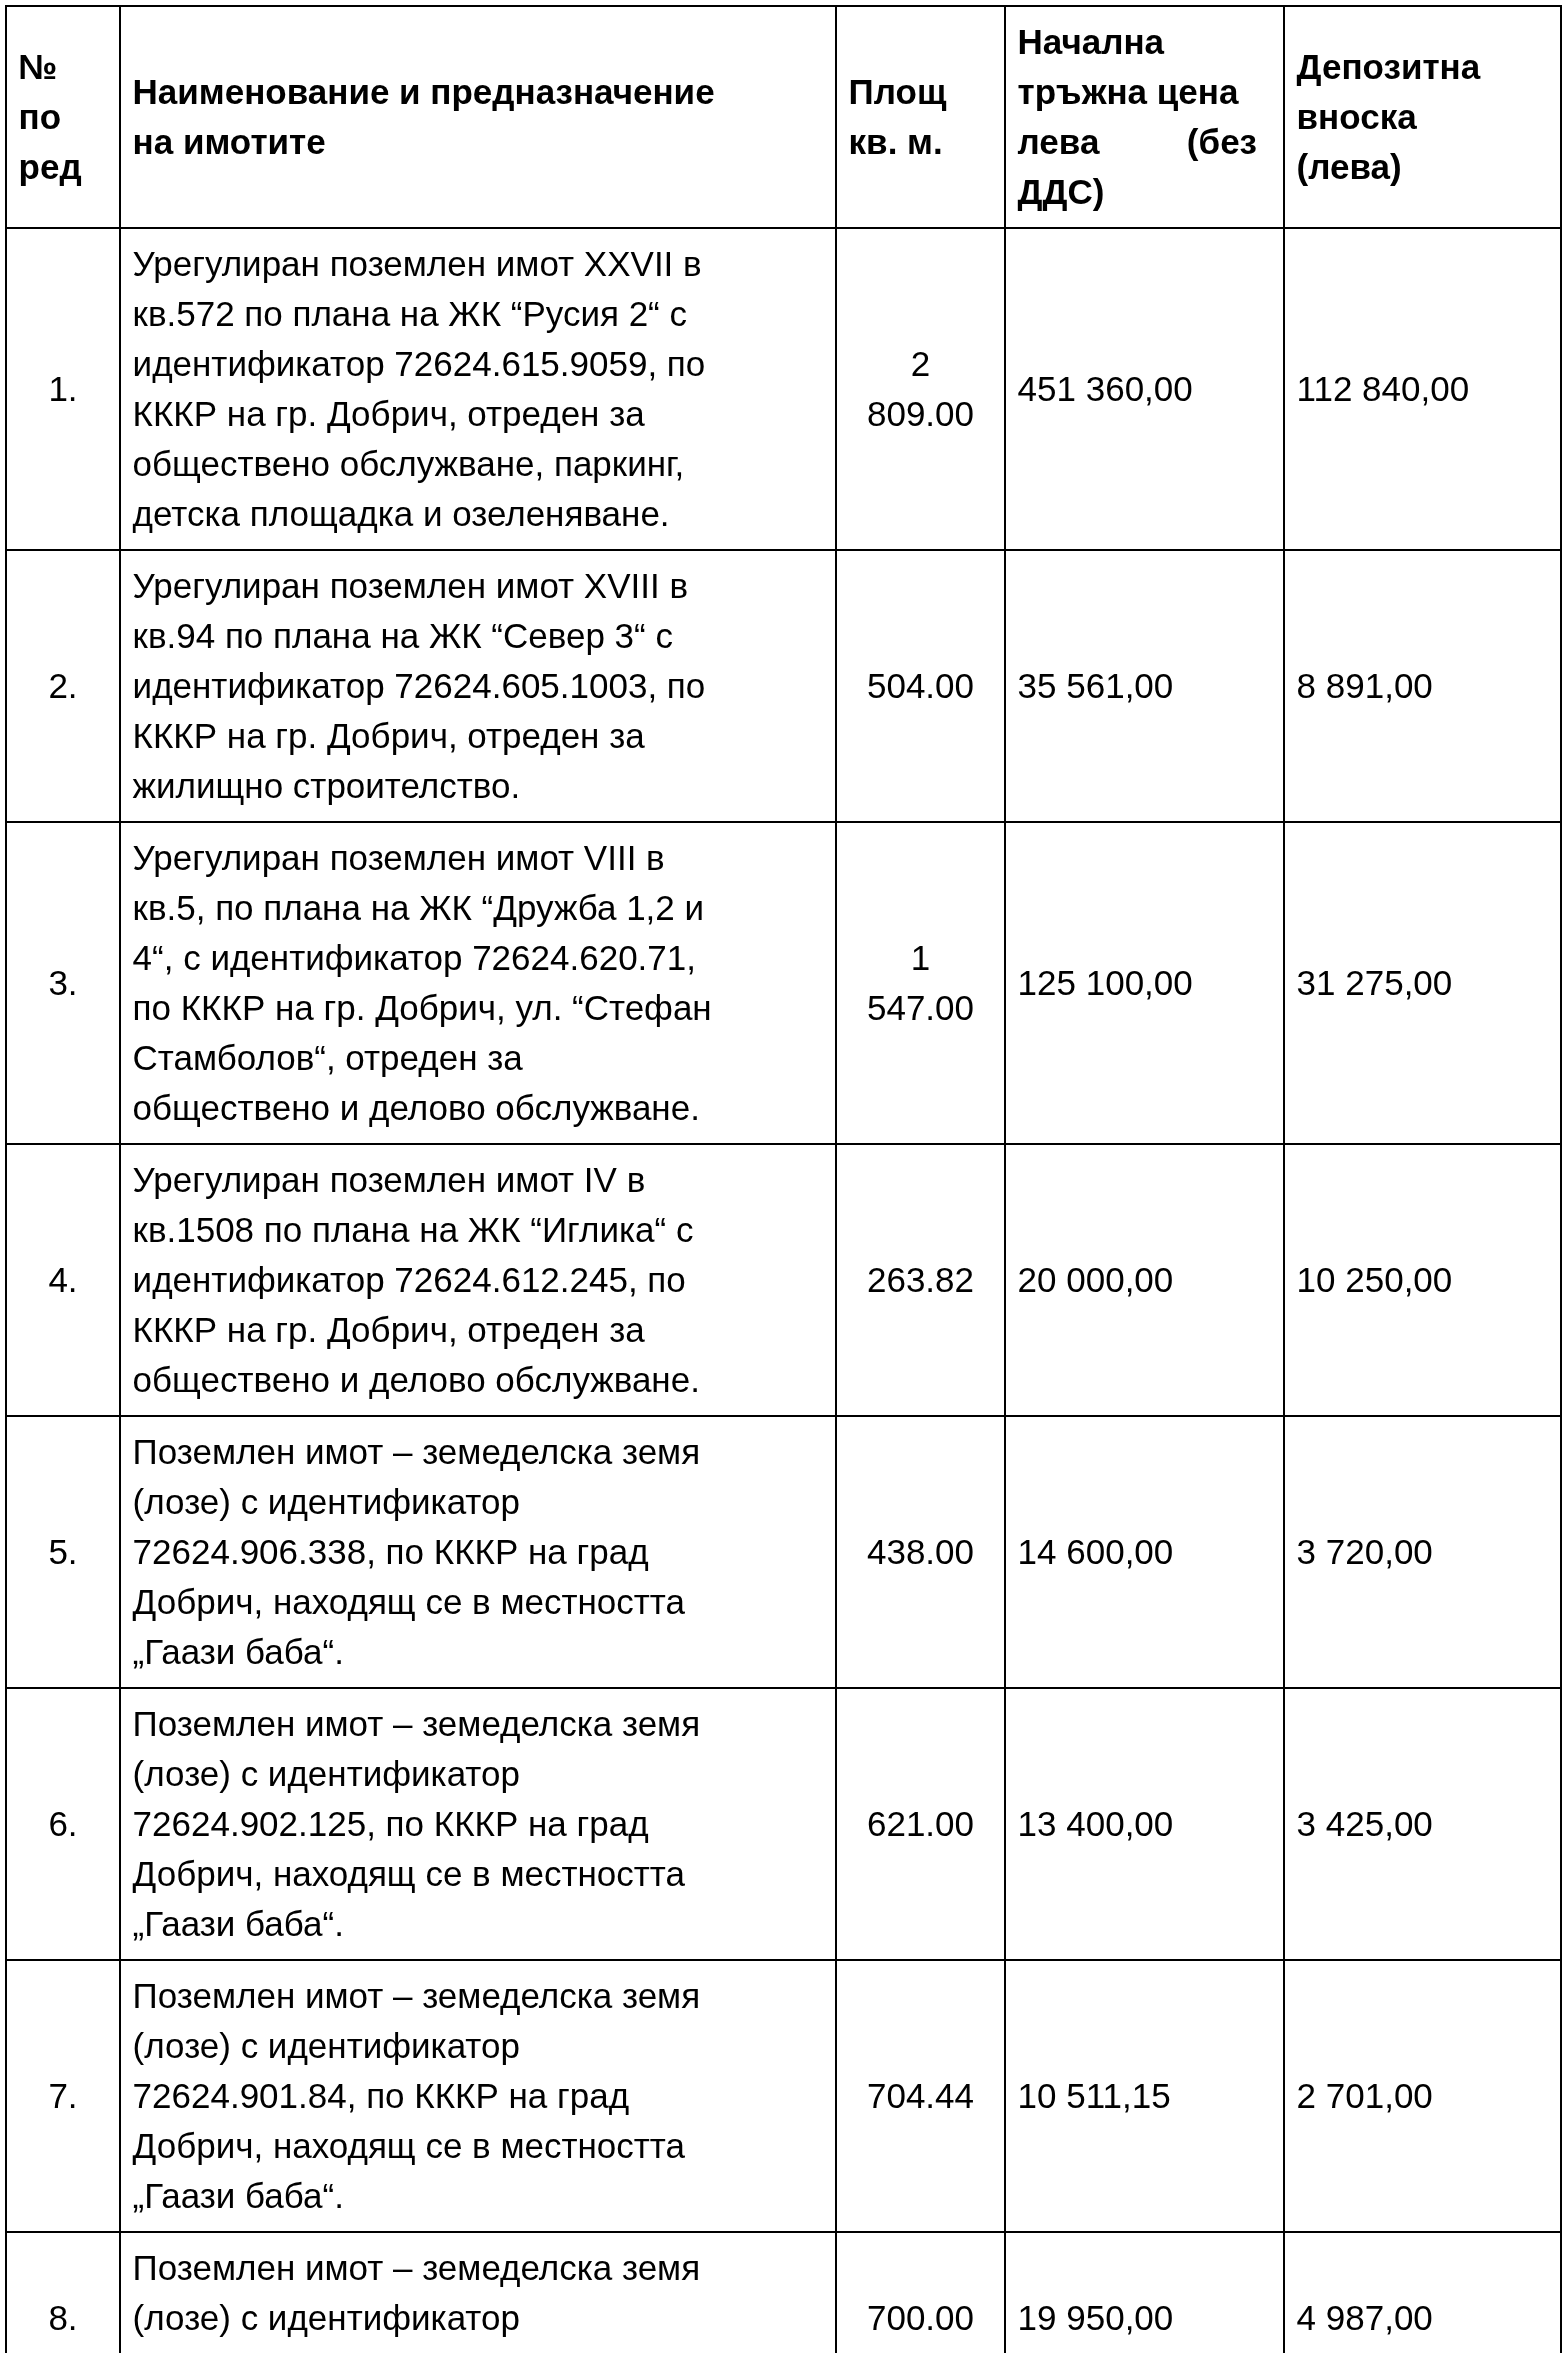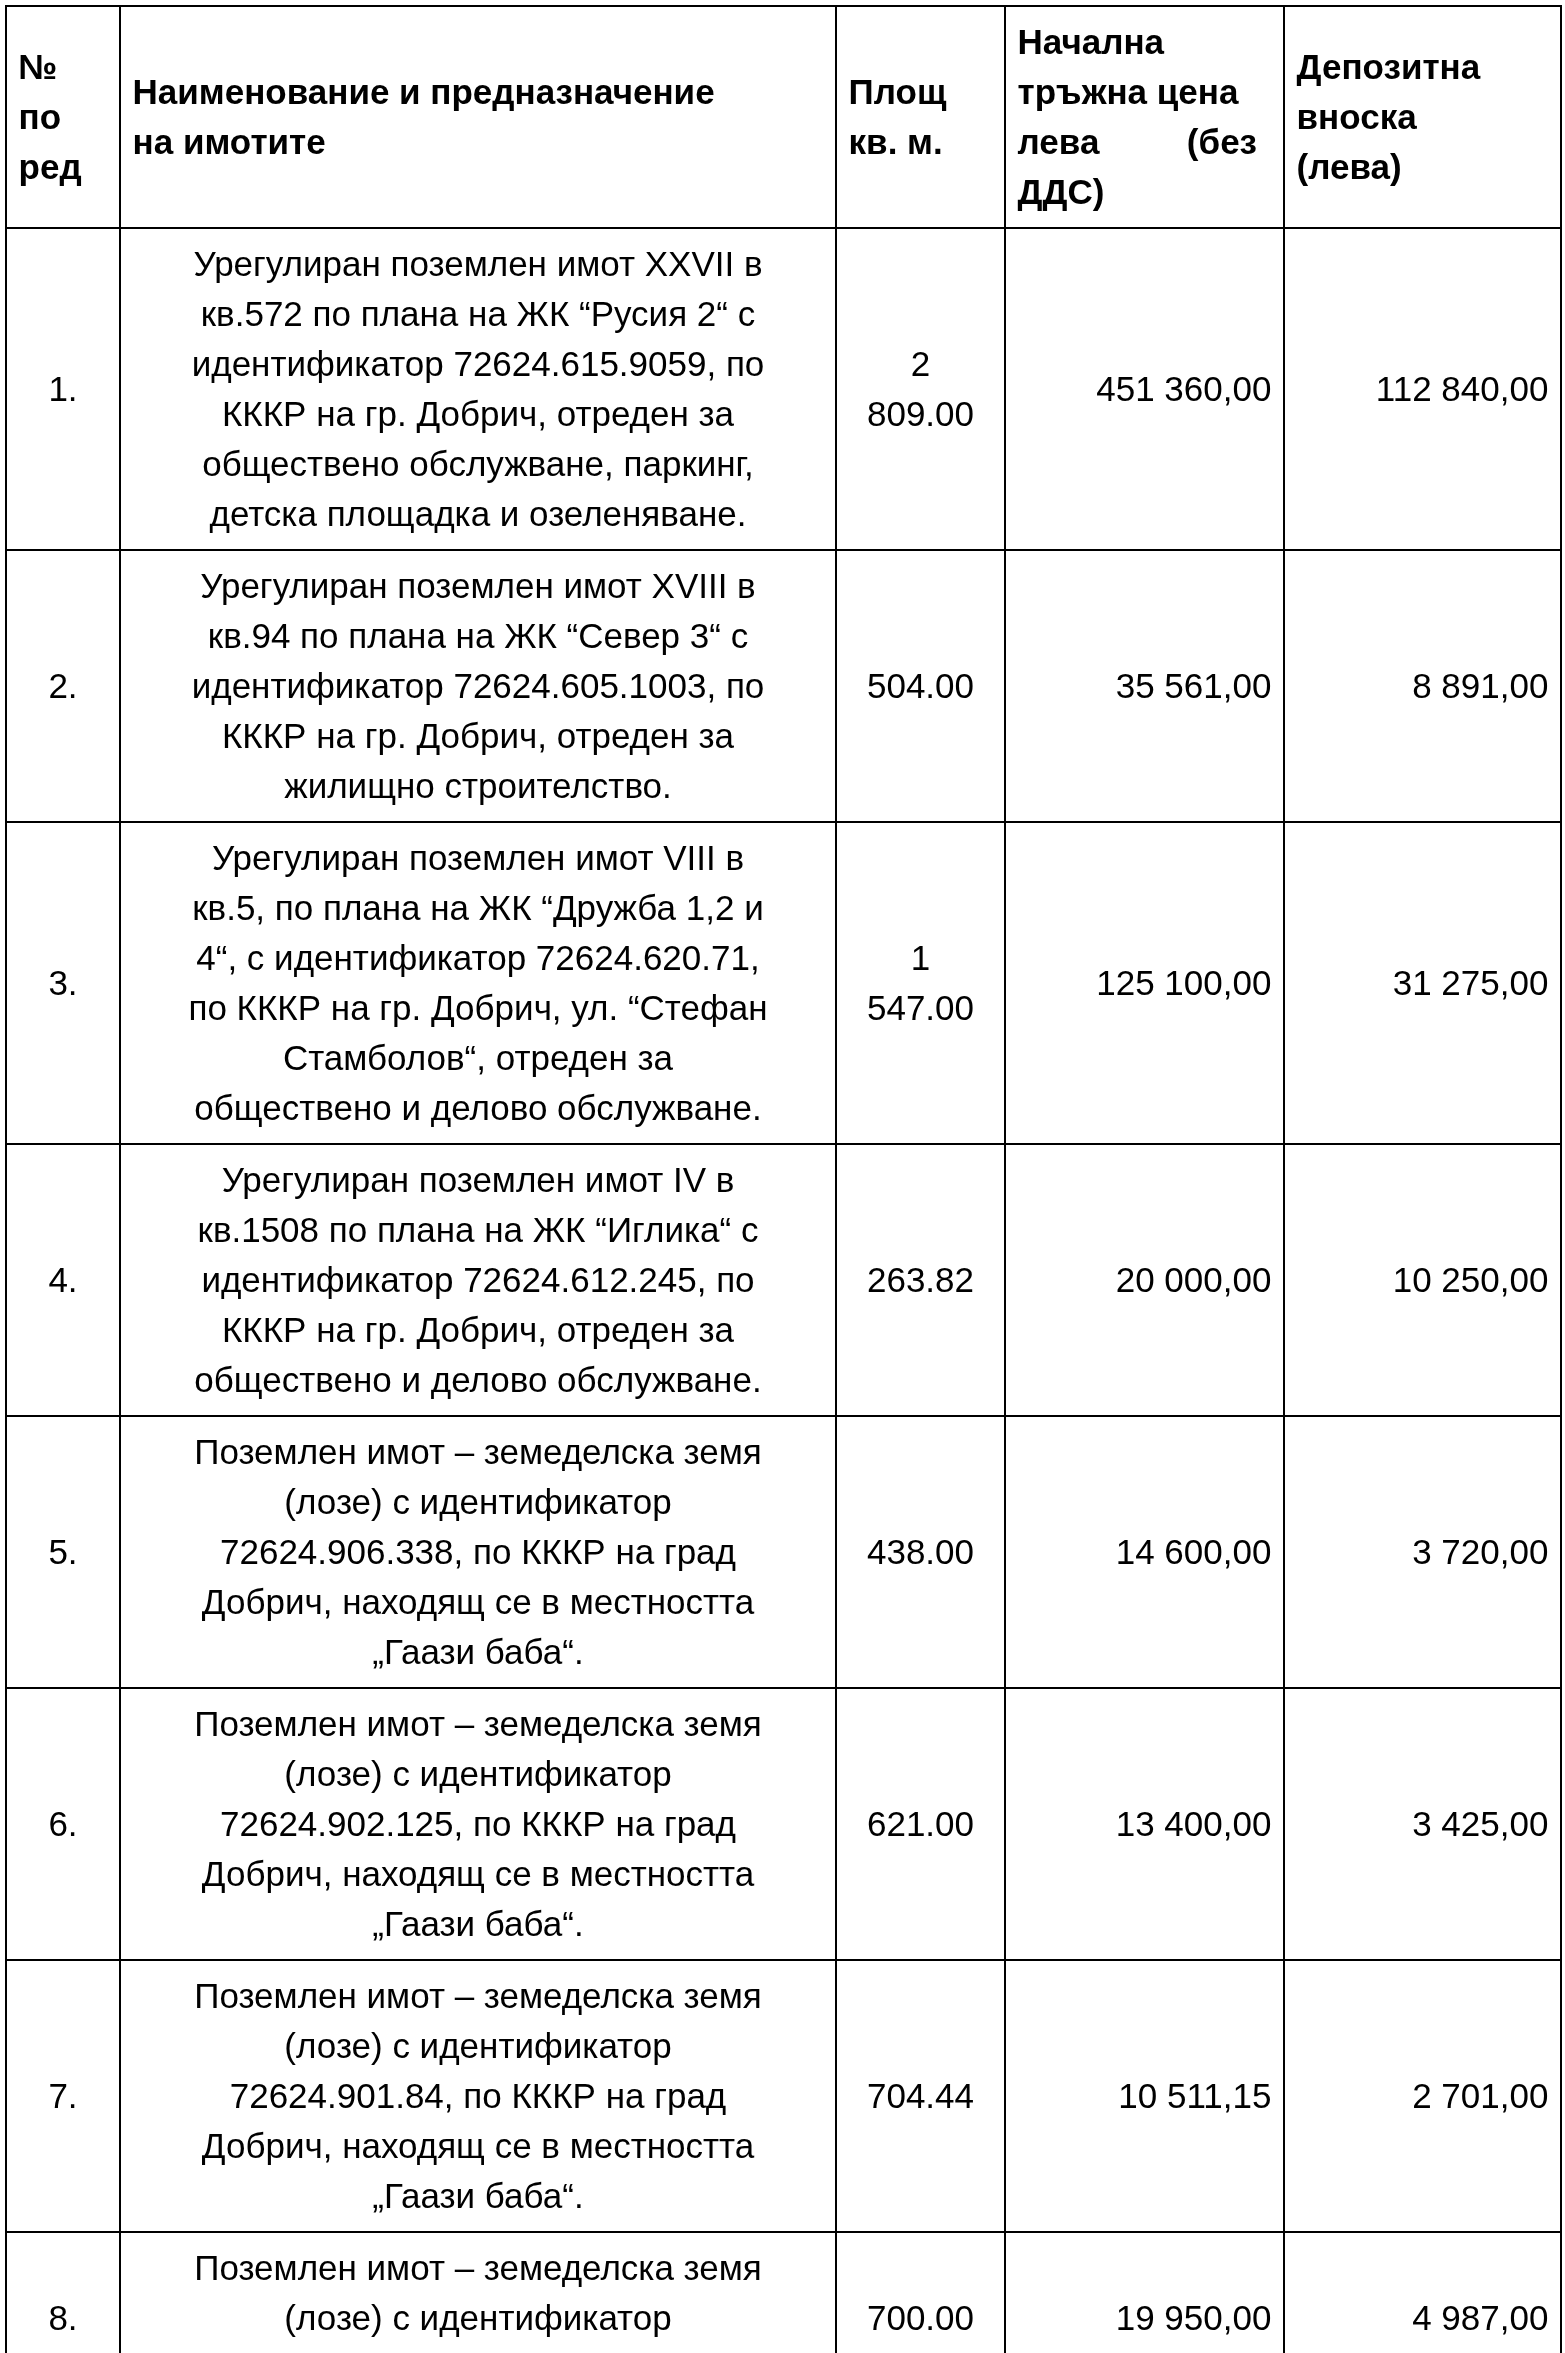--- a/index.html
+++ b/index.html
@@ -34,32 +34,32 @@
     text-align: left;
     vertical-align: middle;
     white-space: pre-wrap;
   }
   th.h-num { text-align: left; }
   td.c-num {
     text-align: center;
     vertical-align: middle;
   }
   td.c-desc {
-    text-align: center;
+    text-align: left;
     vertical-align: middle;
     white-space: pre-line;
   }
   td.c-area {
     text-align: center;
     vertical-align: middle;
     white-space: pre-line;
   }
   td.c-price,
   td.c-deposit {
-    text-align: right;
+    text-align: left;
     vertical-align: middle;
   }
 </style>
 </head>
 <body>
 
 <div class="page">
   <table class="properties">
     <colgroup>
       <col style="width:114px">

